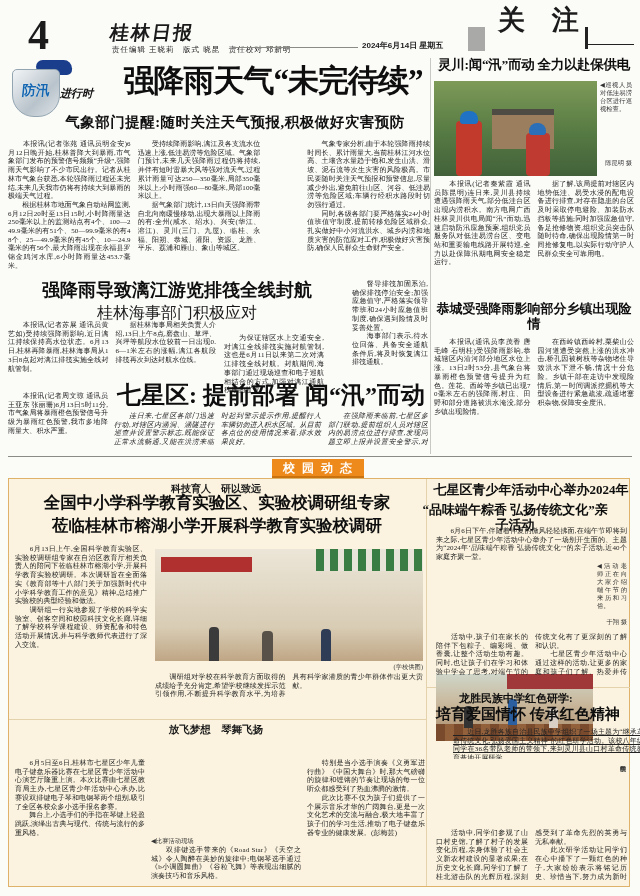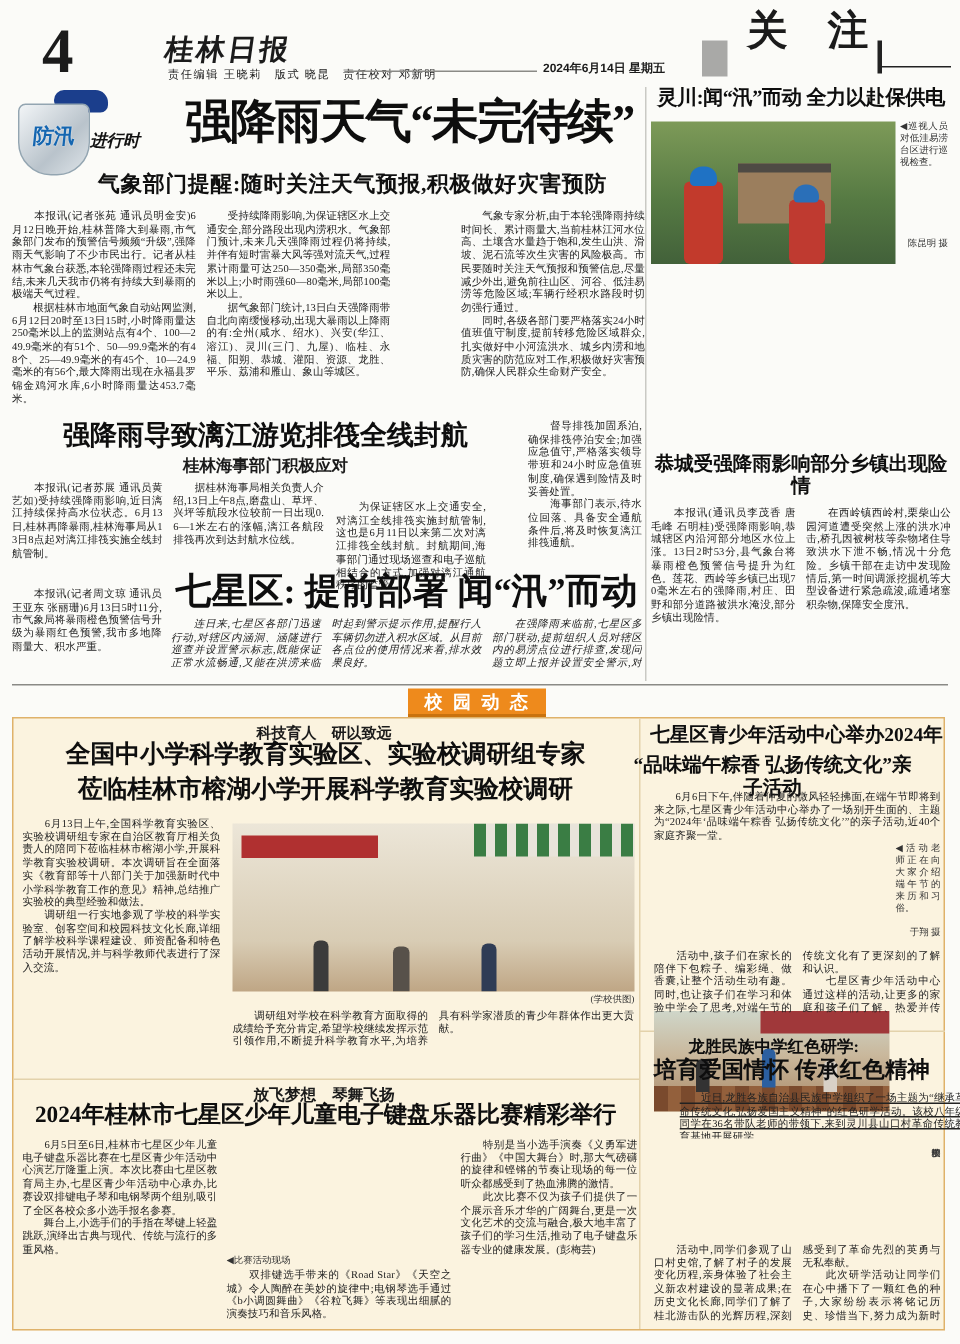--- a/index.html
+++ b/index.html
@@ -42,43 +42,45 @@
     </div>
     <div class="abs" style="left:50px;top:26px;font-size:11px;font-weight:900;font-style:italic;color:#111;">进行时</div>
   </div>
 
   <div class="abs hl ctr" style="left:116px;top:63px;width:314px;font-size:31px;letter-spacing:-1px;">强降雨天气“未完待续”</div>
   <div class="abs ctr" style="left:38px;top:113px;width:394px;font-size:14.5px;font-weight:700;color:#101010;letter-spacing:.5px;">气象部门提醒:随时关注天气预报,积极做好灾害预防</div>
 
   <div class="abs" style="left:8px;top:140px;width:422px;height:138px;display:flex;gap:7px;">
     <div class="t" style="width:136px;height:138px;">　　本报讯(记者张苑 通讯员明金安)6月12日晚开始,桂林普降大到暴雨,市气象部门发布的预警信号频频“升级”,强降雨天气影响了不少市民出行。记者从桂林市气象台获悉,本轮强降雨过程还未完结,未来几天我市仍将有持续大到暴雨的极端天气过程。
 　　根据桂林市地面气象自动站网监测,6月12日20时至13日15时,小时降雨量达250毫米以上的监测站点有4个、100—249.9毫米的有51个、50—99.9毫米的有48个、25—49.9毫米的有45个、10—24.9毫米的有56个,最大降雨出现在永福县罗锦金鸡河水库,6小时降雨量达453.7毫米。</div>
-    <div class="t" style="width:136px;height:138px;">　　受持续降雨影响,为保证辖区水上交通安全,部分路段出现内涝积水。气象部门预计,未来几天强降雨过程仍将持续,并伴有短时雷暴大风等强对流天气,过程累计雨量可达250—350毫米,局部350毫米以上;小时雨强60—80毫米,局部100毫米以上。
+    <div class="t" style="width:136px;height:138px;">　　受持续降雨影响,漓江及各支流水位迅速上涨,低洼易涝等危险区域。气象部门预计,未来几天强降雨过程仍将持续,并伴有短时雷暴大风等强对流天气,过程累计雨量可达250—350毫米,局部350毫米以上;小时雨强60—80毫米,局部100毫米以上。
 　　据气象部门统计,13日白天强降雨带自北向南缓慢移动,出现大暴雨以上降雨的有:全州(咸水、绍水)、兴安(华江、溶江)、灵川(三门、九屋)、临桂、永福、阳朔、恭城、灌阳、资源、龙胜、平乐、荔浦和雁山、象山等城区。</div>
     <div class="t" style="width:136px;height:138px;margin-left:40px;">　　气象专家分析,由于本轮强降雨持续时间长、累计雨量大,当前桂林江河水位高、土壤含水量趋于饱和,发生山洪、滑坡、泥石流等次生灾害的风险极高。市民要随时关注天气预报和预警信息,尽量减少外出,避免前往山区、河谷、低洼易涝等危险区域;车辆行经积水路段时切勿强行通过。
 　　同时,各级各部门要严格落实24小时值班值守制度,提前转移危险区域群众,扎实做好中小河流洪水、城乡内涝和地质灾害的防范应对工作,积极做好灾害预防,确保人民群众生命财产安全。</div>
   </div>
 
   <div class="abs vline" style="left:430px;top:58px;height:396px;"></div>
 
   <div class="abs hl ctr" style="left:434px;top:57px;width:200px;font-size:13.5px;letter-spacing:-.3px;">灵川:闻“汛”而动  全力以赴保供电</div>
   <div class="abs photo" style="left:434px;top:81px;width:163px;height:95px;background:linear-gradient(180deg,#7d9a58,#567a43 55%,#42613a);">
     <div class="abs" style="left:58px;top:28px;width:62px;height:34px;background:#9b7e5d;border-top:6px solid #4e4a44;"></div>
     <div class="abs" style="left:22px;top:40px;width:26px;height:55px;background:#c23a2c;border-radius:4px;"></div>
     <div class="abs" style="left:26px;top:30px;width:18px;height:13px;background:#1f72c4;border-radius:8px 8px 3px 3px;"></div>
     <div class="abs" style="left:92px;top:52px;width:24px;height:43px;background:#bf3a30;border-radius:4px;"></div>
     <div class="abs" style="left:95px;top:42px;width:17px;height:12px;background:#2a6fb8;border-radius:8px 8px 3px 3px;"></div>
   </div>
   <div class="abs" style="left:600px;top:81px;width:32px;height:95px;">
     <div class="cap" style="height:78px;">◀巡视人员对低洼易涝台区进行巡视检查。</div>
     <div class="cap" style="text-align:right;">陈昆明 摄</div>
   </div>
+  <div class="abs t cols2" style="left:434px;top:180px;width:200px;height:118px;">　　本报讯(记者秦紫霞 通讯员陈昆明)连日来,灵川县持续遭遇强降雨天气,部分低洼台区出现内涝积水。南方电网广西桂林灵川供电局闻“汛”而动,迅速启动防汛应急预案,组织党员服务队对低洼易涝台区、变电站和重要输电线路开展特巡,全力以赴保障汛期电网安全稳定运行。
+　　据了解,该局提前对辖区内地势低洼、易受水浸的配电设备进行排查,对存在隐患的台区及时采取停电避险、加装防水挡板等措施;同时加强应急值守,备足抢修物资,组织党员突击队随时待命,确保出现险情第一时间抢修复电,以实际行动守护人民群众安全可靠用电。</div>
 
   <div class="abs hl ctr" style="left:8px;top:280px;width:338px;font-size:18px;">强降雨导致漓江游览排筏全线封航</div>
-  <div class="abs ctr" style="left:8px;top:303px;width:338px;font-size:11px;font-weight:700;">桂林海事部门积极应对</div>
+  <div class="abs ctr" style="left:8px;top:303px;width:338px;font-size:16px;font-weight:400;">桂林海事部门积极应对</div>
   <div class="abs t" style="left:352px;top:280px;width:76px;height:108px;">　　督导排筏加固系泊,确保排筏停泊安全;加强应急值守,严格落实领导带班和24小时应急值班制度,确保遇到险情及时妥善处置。
 　　海事部门表示,待水位回落、具备安全通航条件后,将及时恢复漓江排筏通航。</div>
   <div class="abs t cols2" style="left:8px;top:321px;width:208px;height:66px;">　　本报讯(记者苏展 通讯员黄艺如)受持续强降雨影响,近日漓江持续保持高水位状态。6月13日,桂林再降暴雨,桂林海事局从13日8点起对漓江排筏实施全线封航管制。
 　　据桂林海事局相关负责人介绍,13日上午8点,磨盘山、草坪、兴坪等航段水位较前一日出现0.6—1米左右的涨幅,漓江各航段排筏再次到达封航水位线。</div>
   <div class="abs t" style="left:224px;top:321px;width:100px;height:66px;margin-top:13px;">　　为保证辖区水上交通安全,对漓江全线排筏实施封航管制,这也是6月11日以来第二次对漓江排筏全线封航。封航期间,海事部门通过现场巡查和电子巡航相结合的方式,加强对漓江通航秩序的监管。</div>
 
   <div class="abs t" style="left:8px;top:392px;width:100px;height:60px;">　　本报讯(记者周文琼 通讯员王亚东 张丽珊)6月13日5时11分,市气象局将暴雨橙色预警信号升级为暴雨红色预警,我市多地降雨量大、积水严重。</div>
   <div class="abs hl ctr" style="left:114px;top:382px;width:314px;font-size:24px;">七星区: 提前部署  闻“汛”而动</div>
   <div class="abs t cols3" style="left:114px;top:412px;width:314px;height:40px;font-style:italic;">　　连日来,七星区各部门迅速行动,对辖区内涵洞、涵隧进行巡查并设置警示标志,既能保证正常水流畅通,又能在洪涝来临时起到警示提示作用,提醒行人车辆切勿进入积水区域。从目前各点位的使用情况来看,排水效果良好。
 　　在强降雨来临前,七星区多部门联动,提前组织人员对辖区内的易涝点位进行排查,发现问题立即上报并设置安全警示,对排水口进行清淤,并对王家里村道、东江洲路、穿山路等区内隐患点开展重点巡查。</div>
@@ -131,21 +133,20 @@
 
     <div class="abs hl" style="left:427px;top:213px;width:196px;font-size:11px;padding-left:23px;">龙胜民族中学红色研学:</div>
     <div class="abs hl" style="left:427px;top:227px;width:196px;font-size:15px;">培育爱国情怀  传承红色精神</div>
     <div class="abs t" style="left:444px;top:249px;width:191px;height:31px;text-decoration:underline;">　　近日,龙胜各族自治县民族中学组织了一场主题为“继承革命传统文化,弘扬爱国主义精神”的红色研学活动。该校八年级同学在36名带队老师的带领下,来到灵川县山口村革命传统教育基地开展研学。</div>
 
     <div class="abs cap" style="left:608px;top:282px;width:10px;height:64px;writing-mode:vertical-rl;font-size:6px;">学校供图</div>
     <div class="abs t cols2" style="left:427px;top:350px;width:191px;height:55px;">　　活动中,同学们参观了山口村史馆,了解了村子的发展变化历程,亲身体验了社会主义新农村建设的显著成果;在历史文化长廊,同学们了解了桂北游击队的光辉历程,深刻感受到了革命先烈的英勇与无私奉献。
 　　此次研学活动让同学们在心中播下了一颗红色的种子,大家纷纷表示将铭记历史、珍惜当下,努力成为新时代的好少年,为国家繁荣富强贡献力量。(杨博毅)</div>
 
     <div class="abs ctr sans" style="left:0;top:244px;width:414px;font-size:10.5px;font-weight:700;">放飞梦想　琴舞飞扬</div>
-    <div class="abs hl ctr" style="left:2px;top:256px;width:412px;font-size:15.5px;">2024年桂林市七星区少年儿童电子键盘乐器比赛精彩举行</div>
     <div class="abs t" style="left:6px;top:280px;width:130px;height:124px;">　　6月5日至6日,桂林市七星区少年儿童电子键盘乐器比赛在七星区青少年活动中心演艺厅隆重上演。本次比赛由七星区教育局主办,七星区青少年活动中心承办,比赛设双排键电子琴和电钢琴两个组别,吸引了全区各校众多小选手报名参赛。
 　　舞台上,小选手们的手指在琴键上轻盈跳跃,演绎出古典与现代、传统与流行的多重风格。</div>
 
     <div class="abs cap" style="left:142px;top:358px;width:150px;">◀比赛活动现场</div>
     <div class="abs t" style="left:142px;top:367px;width:150px;height:38px;">　　双排键选手带来的《Road Star》《天空之城》令人陶醉在美妙的旋律中;电钢琴选手通过《b小调圆舞曲》《谷粒飞舞》等表现出细腻的演奏技巧和音乐风格。</div>
     <div class="abs t" style="left:298px;top:280px;width:118px;height:125px;">　　特别是当小选手演奏《义勇军进行曲》《中国大舞台》时,那大气磅礴的旋律和铿锵的节奏让现场的每一位听众都感受到了热血沸腾的激情。
 　　此次比赛不仅为孩子们提供了一个展示音乐才华的广阔舞台,更是一次文化艺术的交流与融合,极大地丰富了孩子们的学习生活,推动了电子键盘乐器专业的健康发展。(彭梅芸)</div>
   </div>
 
 </div>

